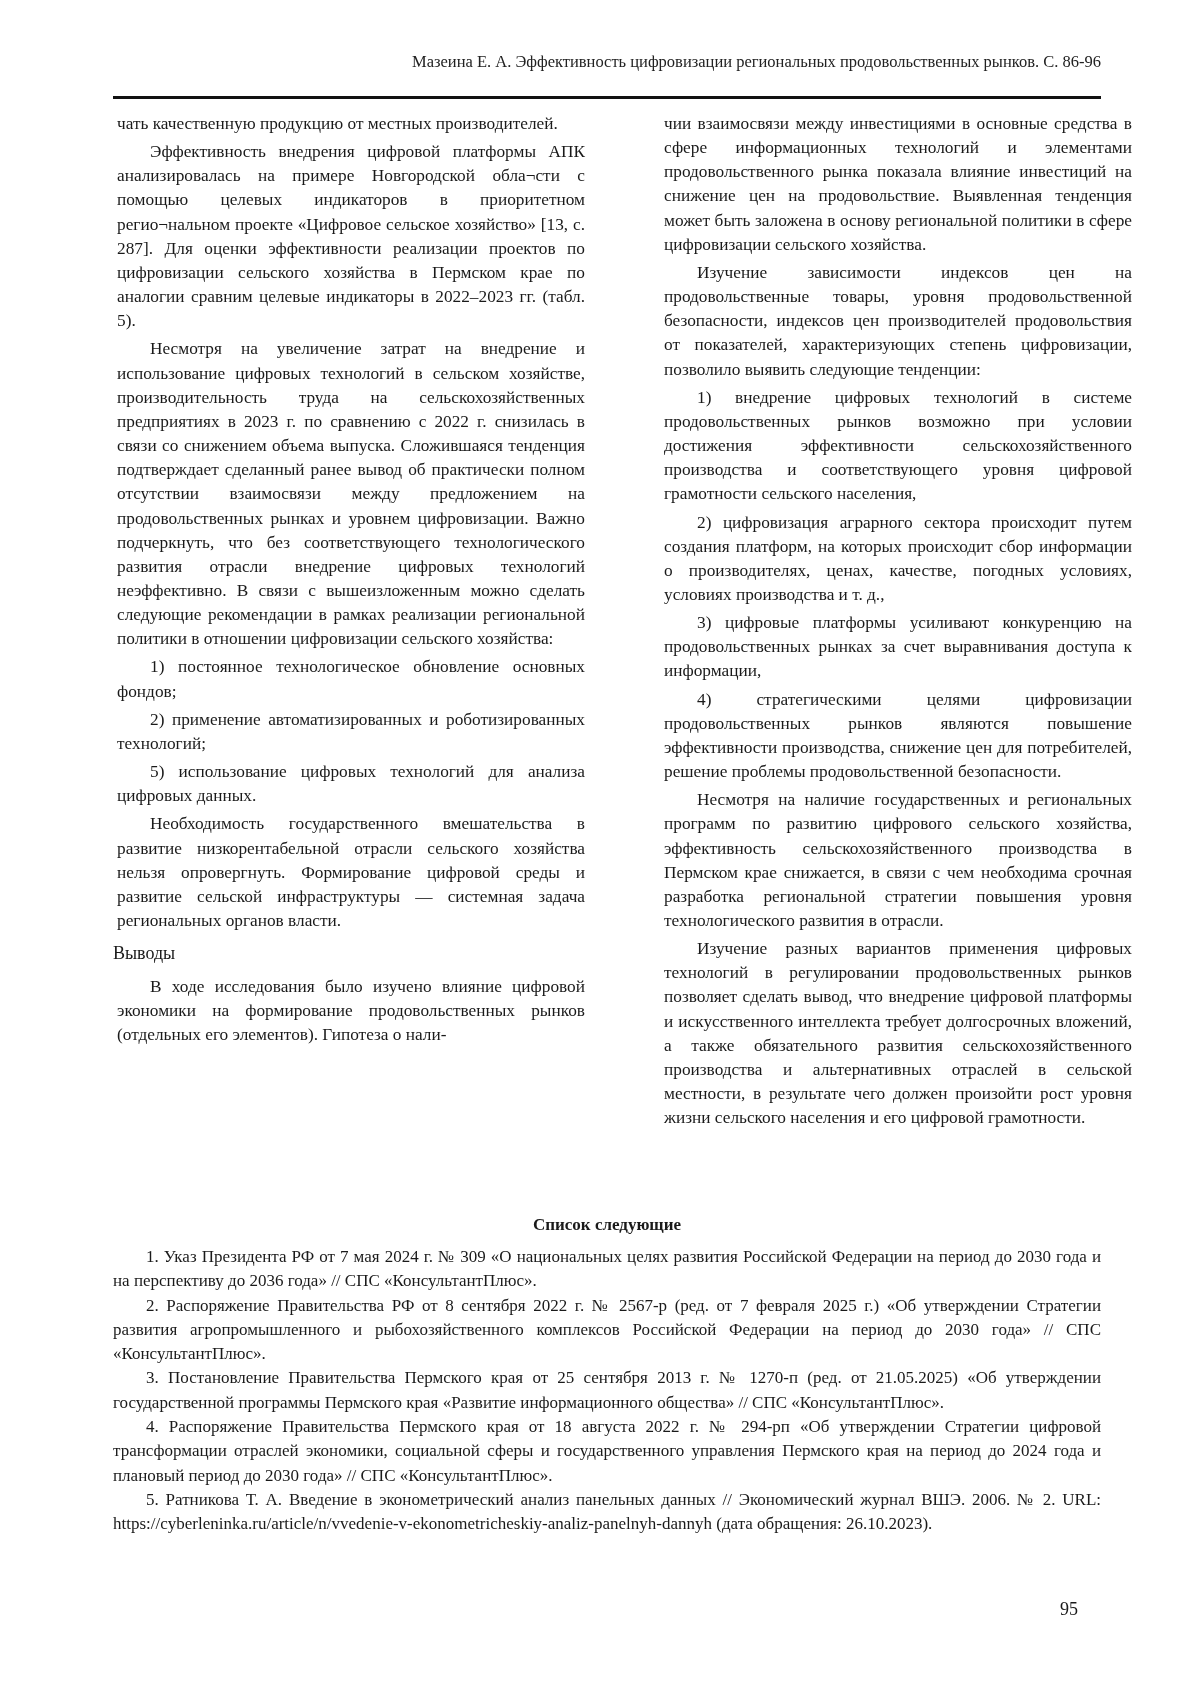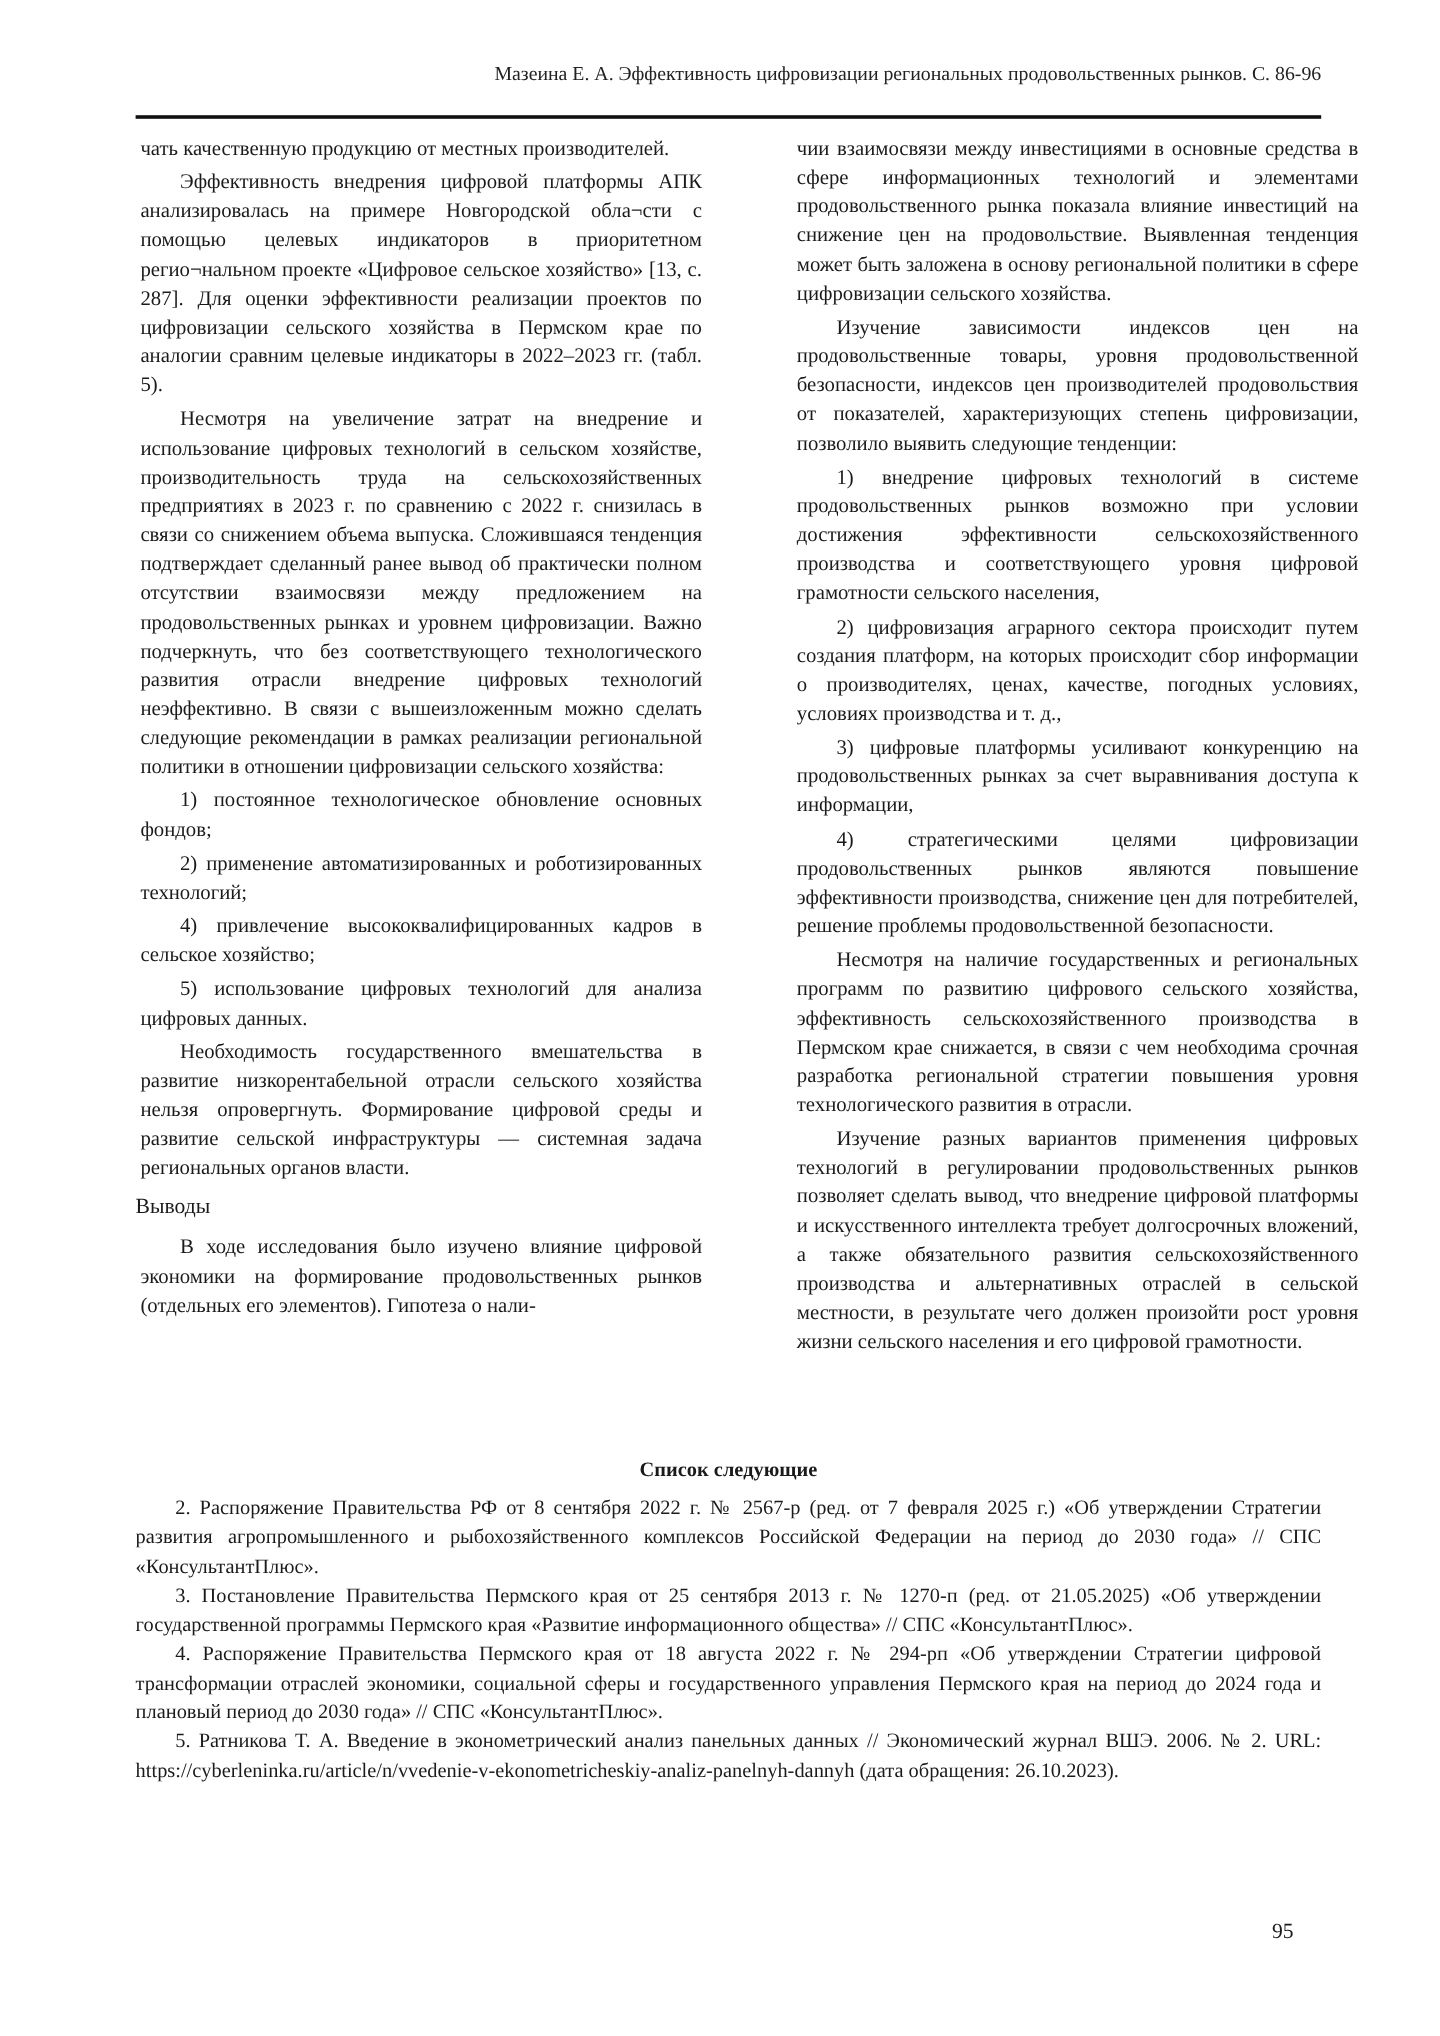--- a/index.html
+++ b/index.html
@@ -28,39 +28,39 @@
 
 <div class="header">Мазеина Е. А. Эффективность цифровизации региональных продовольственных рынков. С. 86-96</div>
 <div class="rule"></div>
 
 <div class="col left">
   <p>чать качественную продукцию от местных производителей.</p>
   <p class="ind">Эффективность внедрения цифровой платформы АПК анализировалась на примере Новгородской обла¬сти с помощью целевых индикаторов в приоритетном регио¬нальном проекте «Цифровое сельское хозяйство» [13, с. 287]. Для оценки эффективности реализации проектов по цифровизации сельского хозяйства в Пермском крае по аналогии сравним целевые индикаторы в 2022–2023 гг. (табл. 5).</p>
   <p class="ind">Несмотря на увеличение затрат на внедрение и использование цифровых технологий в сельском хозяйстве, производительность труда на сельскохозяйственных предприятиях в 2023 г. по сравнению с 2022 г. снизилась в связи со снижением объема выпуска. Сложившаяся тенденция подтверждает сделанный ранее вывод об практически полном отсутствии взаимосвязи между предложением на продовольственных рынках и уровнем цифровизации. Важно подчеркнуть, что без соответствующего технологического развития отрасли внедрение цифровых технологий неэффективно. В связи с вышеизложенным можно сделать следующие рекомендации в рамках реализации региональной политики в отношении цифровизации сельского хозяйства:</p>
   <p class="ind">1) постоянное технологическое обновление основных фондов;</p>
   <p class="ind">2) применение автоматизированных и роботизированных технологий;</p>
-  <p class="ind">4) привлечение высококвалифицированных кадров в сельское хозяйство;</p>
   <p class="ind">5) использование цифровых технологий для анализа цифровых данных.</p>
   <p class="ind">Необходимость государственного вмешательства в развитие низкорентабельной отрасли сельского хозяйства нельзя опровергнуть. Формирование цифровой среды и развитие сельской инфраструктуры — системная задача региональных органов власти.</p>
   <h3>Выводы</h3>
   <p class="ind">В ходе исследования было изучено влияние цифровой экономики на формирование продовольственных рынков (отдельных его элементов). Гипотеза о нали-</p>
 </div>
 
 <div class="col right">
   <p>чии взаимосвязи между инвестициями в основные средства в сфере информационных технологий и элементами продовольственного рынка показала влияние инвестиций на снижение цен на продовольствие. Выявленная тенденция может быть заложена в основу региональной политики в сфере цифровизации сельского хозяйства.</p>
   <p class="ind">Изучение зависимости индексов цен на продовольственные товары, уровня продовольственной безопасности, индексов цен производителей продовольствия от показателей, характеризующих степень цифровизации, позволило выявить следующие тенденции:</p>
   <p class="ind">1) внедрение цифровых технологий в системе продовольственных рынков возможно при условии достижения эффективности сельскохозяйственного производства и соответствующего уровня цифровой грамотности сельского населения,</p>
   <p class="ind">2) цифровизация аграрного сектора происходит путем создания платформ, на которых происходит сбор информации о производителях, ценах, качестве, погодных условиях, условиях производства и т. д.,</p>
   <p class="ind">3) цифровые платформы усиливают конкуренцию на продовольственных рынках за счет выравнивания доступа к информации,</p>
   <p class="ind">4) стратегическими целями цифровизации продовольственных рынков являются повышение эффективности производства, снижение цен для потребителей, решение проблемы продовольственной безопасности.</p>
   <p class="ind">Несмотря на наличие государственных и региональных программ по развитию цифрового сельского хозяйства, эффективность сельскохозяйственного производства в Пермском крае снижается, в связи с чем необходима срочная разработка региональной стратегии повышения уровня технологического развития в отрасли.</p>
   <p class="ind">Изучение разных вариантов применения цифровых технологий в регулировании продовольственных рынков позволяет сделать вывод, что внедрение цифровой платформы и искусственного интеллекта требует долгосрочных вложений, а также обязательного развития сельскохозяйственного производства и альтернативных отраслей в сельской местности, в результате чего должен произойти рост уровня жизни сельского населения и его цифровой грамотности.</p>
 </div>
 
 <div class="refs-title">Список следующие</div>
 <div class="refs">
+  <p>1. Указ Президента РФ от 7 мая 2024 г. № 309 «О национальных целях развития Российской Федерации на период до 2030 года и на перспективу до 2036 года» // СПС «КонсультантПлюс».</p>
   <p>2. Распоряжение Правительства РФ от 8 сентября 2022 г. № 2567-р (ред. от 7 февраля 2025 г.) «Об утверждении Стратегии развития агропромышленного и рыбохозяйственного комплексов Российской Федерации на период до 2030 года» // СПС «КонсультантПлюс».</p>
   <p>3. Постановление Правительства Пермского края от 25 сентября 2013 г. № 1270-п (ред. от 21.05.2025) «Об утверждении государственной программы Пермского края «Развитие информационного общества» // СПС «КонсультантПлюс».</p>
   <p>4. Распоряжение Правительства Пермского края от 18 августа 2022 г. № 294-рп «Об утверждении Стратегии цифровой трансформации отраслей экономики, социальной сферы и государственного управления Пермского края на период до 2024 года и плановый период до 2030 года» // СПС «КонсультантПлюс».</p>
   <p>5. Ратникова Т. А. Введение в эконометрический анализ панельных данных // Экономический журнал ВШЭ. 2006. № 2. URL: https://cyberleninka.ru/article/n/vvedenie-v-ekonometricheskiy-analiz-panelnyh-dannyh (дата обращения: 26.10.2023).</p>
 </div>
 
 <div class="pagenum">95</div>
 
 </body></html>

